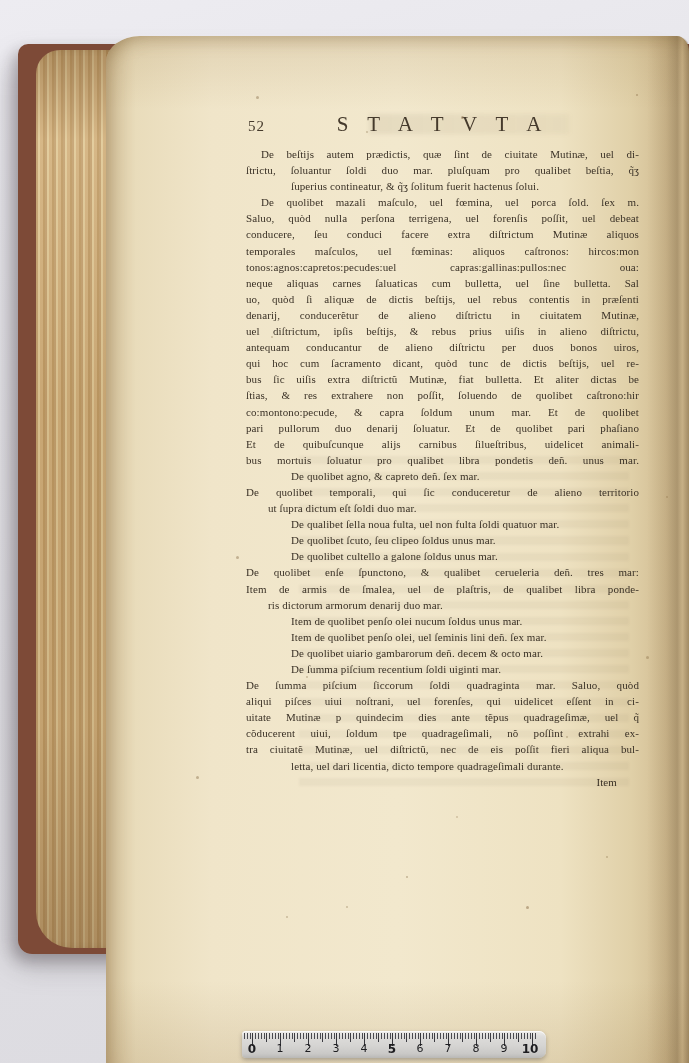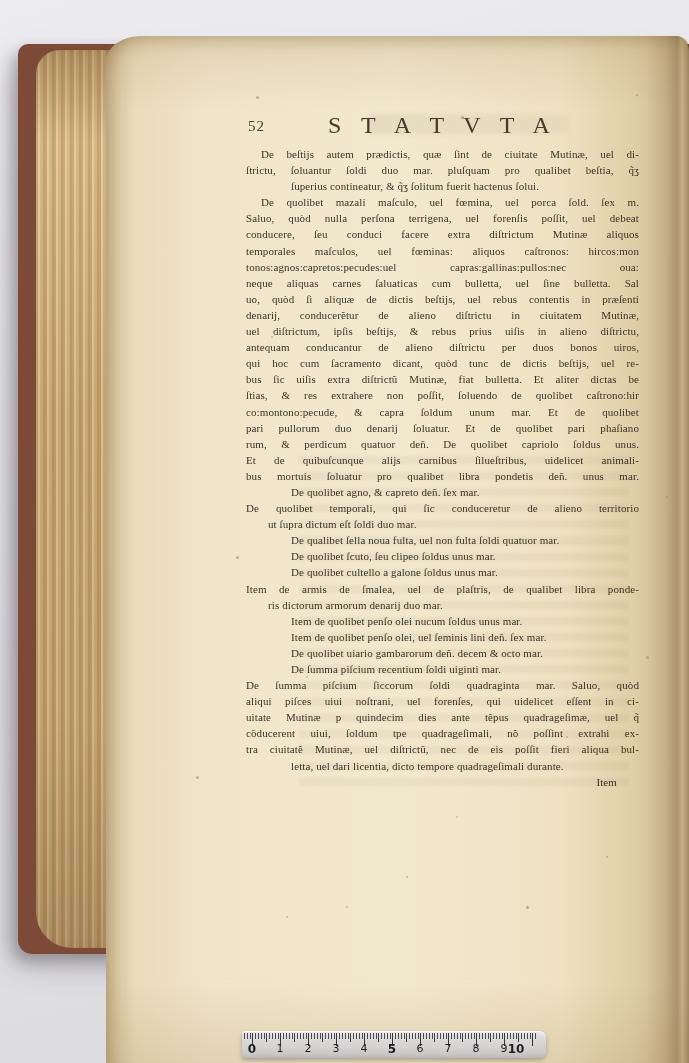--- a/index.html
+++ b/index.html
@@ -51,21 +51,21 @@
     filter:blur(2px);
   }
   .fox{position:absolute;border-radius:50%;}
   .text-block{position:absolute;left:140px;top:76px;width:393px;color:var(--ink);}
   .header{position:relative;height:30px;}
   .pagenum{
     position:absolute;left:2px;top:6px;font-size:15px;letter-spacing:1px;color:#453a2c;
   }
   .title{
     position:absolute;left:0;right:0;top:0;text-align:center;
-    font-size:24px;letter-spacing:7px;color:#453a2c;
+    font-size:21px;letter-spacing:7px;color:#453a2c;
   }
   .lines{margin-top:4px;}
   .ln{
     height:16.1px;line-height:16.1px;font-size:11px;overflow:hidden;
     letter-spacing:.1px;white-space:normal;
   }
   .f{text-align:justify;text-align-last:justify;}
   .pi{text-align:justify;text-align-last:justify;text-indent:15px;}
   .li{padding-left:22px;}
   .l{text-align:left;margin-left:45px;}
@@ -146,29 +146,29 @@
           <div class="ln f">neque aliquas carnes ſaluaticas cum bulletta, uel ſine bulletta. Sal</div>
           <div class="ln f">uo, quòd ſi aliquæ de dictis beſtijs, uel rebus contentis in præſenti</div>
           <div class="ln f">denarij, conducerẽtur de alieno diſtrictu in ciuitatem Mutinæ,</div>
           <div class="ln f">uel diſtrictum, ipſis beſtijs, &amp; rebus prius uiſis in alieno diſtrictu,</div>
           <div class="ln f">antequam conducantur de alieno diſtrictu per duos bonos uiros,</div>
           <div class="ln f">qui hoc cum ſacramento dicant, quòd tunc de dictis beſtijs, uel re-</div>
           <div class="ln f">bus ſic uiſis extra diſtrictũ Mutinæ, fiat bulletta. Et aliter dictas be</div>
           <div class="ln f">ſtias, &amp; res extrahere non poſſit, ſoluendo de quolibet caſtrono:hir</div>
           <div class="ln f">co:montono:pecude, &amp; capra ſoldum unum mar. Et de quolibet</div>
           <div class="ln f">pari pullorum duo denarij ſoluatur. Et de quolibet pari phaſiano</div>
-          <div class="ln f">rum, &amp; perdicum quatuor deñ. De quolibet capriolo ſoldus unus.</div>
           <div class="ln f">Et de quibuſcunque alijs carnibus ſilueſtribus, uidelicet animali-</div>
           <div class="ln f">bus mortuis ſoluatur pro qualibet libra pondetis deñ. unus mar.</div>
           <div class="ln l">De quolibet agno, &amp; capreto deñ. ſex mar.</div>
           <div class="ln f">De quolibet temporali, qui ſic conduceretur de alieno territorio</div>
           <div class="ln li">ut ſupra dictum eſt ſoldi duo mar.</div>
           <div class="ln l">De qualibet ſella noua fulta, uel non fulta ſoldi quatuor mar.</div>
           <div class="ln l">De quolibet ſcuto, ſeu clipeo ſoldus unus mar.</div>
           <div class="ln l">De quolibet cultello a galone ſoldus unus mar.</div>
+          <div class="ln f">De quolibet enſe ſpunctono, &amp; qualibet cerueleria deñ. tres mar:</div>
           <div class="ln f">Item de armis de ſmalea, uel de plaſtris, de qualibet libra ponde-</div>
           <div class="ln li">ris dictorum armorum denarij duo mar.</div>
           <div class="ln l">Item de quolibet penſo olei nucum ſoldus unus mar.</div>
           <div class="ln l">Item de quolibet penſo olei, uel ſeminis lini deñ. ſex mar.</div>
           <div class="ln l">De quolibet uiario gambarorum deñ. decem &amp; octo mar.</div>
           <div class="ln l">De ſumma piſcium recentium ſoldi uiginti mar.</div>
           <div class="ln f">De ſumma piſcium ſiccorum ſoldi quadraginta mar. Saluo, quòd</div>
           <div class="ln f">aliqui piſces uiui noſtrani, uel forenſes, qui uidelicet eſſent in ci-</div>
           <div class="ln f">uitate Mutinæ p quindecim dies ante tẽpus quadrageſimæ, uel q̃</div>
           <div class="ln f">cõducerent uiui, ſoldum tpe quadrageſimali, nõ poſſint extrahi ex-</div>
@@ -185,17 +185,17 @@
         <span class="num major" style="left: 10px;">0</span>
         <span class="num" style="left: 38px;">1</span>
         <span class="num" style="left: 66px;">2</span>
         <span class="num" style="left: 94px;">3</span>
         <span class="num" style="left: 122px;">4</span>
         <span class="num major" style="left: 150px;">5</span>
         <span class="num" style="left: 178px;">6</span>
         <span class="num" style="left: 206px;">7</span>
         <span class="num" style="left: 234px;">8</span>
         <span class="num" style="left: 262px;">9</span>
-        <span class="num major" style="left: 274px; text-align: center;">10</span>
+        <span class="num major" style="left: 288px; text-align: center;">10</span>
       </div>
   </div>
 
 </div>
 
 </body></html>

